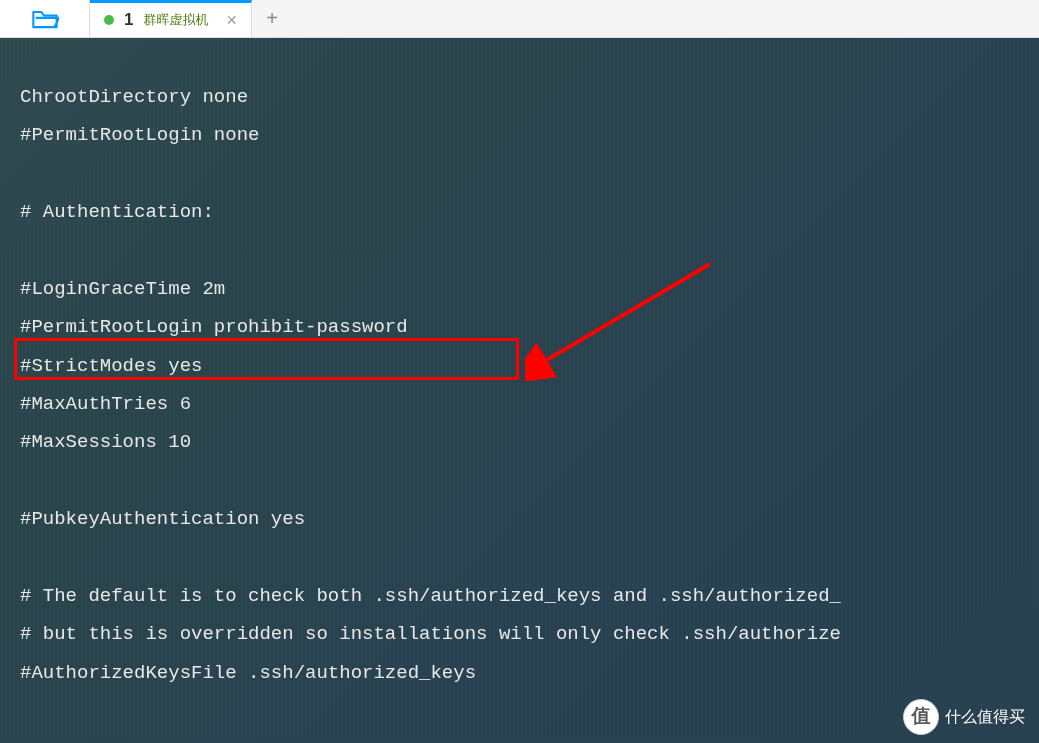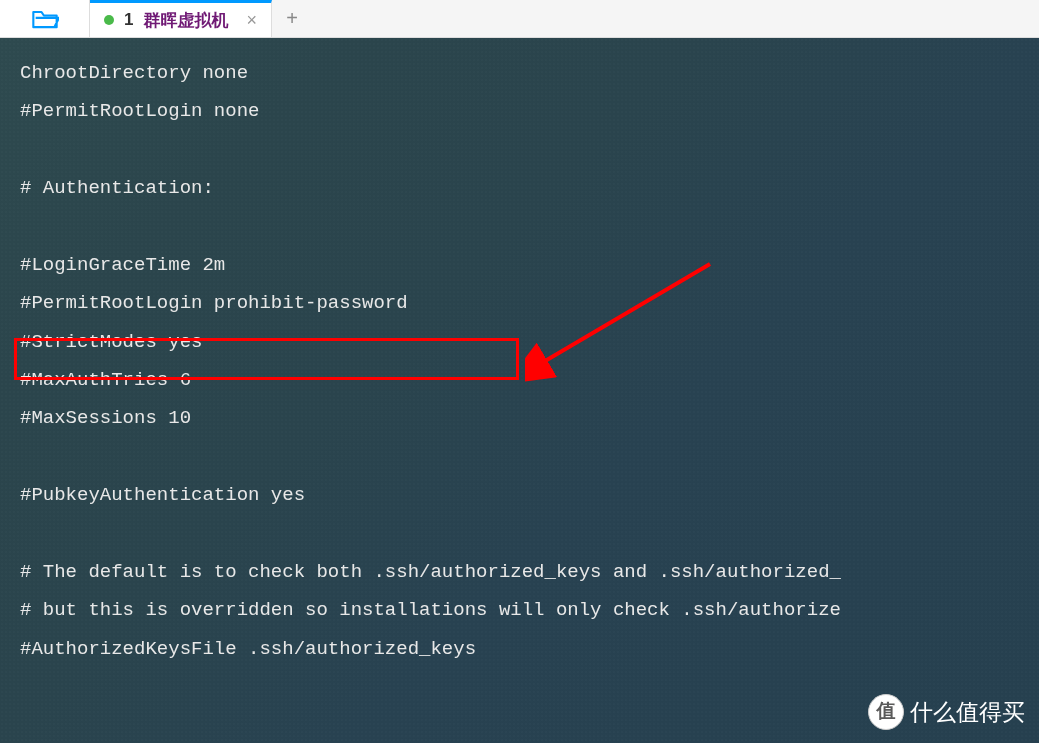--- a/index.html
+++ b/index.html
@@ -49,43 +49,43 @@
       height: 10px;
       border-radius: 50%;
       background: #4aba4a;
     }
     .tab-number {
       font-size: 17px;
       color: #333;
       font-weight: bold;
     }
     .tab-title {
-      font-size: 17px;
-      font-weight: bold;
-      color: #701a75;
+      font-size: 13px;
+      font-weight: normal;
+      color: #4d7c0f;
     }
     .tab-close {
       font-size: 18px;
       color: #999;
       margin-left: 8px;
       cursor: pointer;
     }
     .new-tab-btn {
       width: 40px;
       display: flex;
       align-items: center;
       justify-content: center;
       font-size: 20px;
       color: #888;
       cursor: pointer;
     }
     .editor {
       height: calc(743px - 38px);
       background: linear-gradient(135deg, #2e4a4f 0%, #2b454c 20%, #2a444d 40%, #284251 60%, #26404f 100%);
-      padding: 16px 20px 24px 20px;
+      padding: 40px 20px 24px 20px;
       position: relative;
       font-family: "Courier New", Consolas, monospace;
       font-size: 19px;
       color: #e8e8e8;
       line-height: 2.02;
       overflow: hidden;
     }
     .editor::before {
       content: "";
       position: absolute;
@@ -129,21 +129,21 @@
       border: 1px solid #ccc;
       display: flex;
       align-items: center;
       justify-content: center;
       color: #5a5a5a;
       font-size: 19px;
       font-weight: bold;
     }
     .watermark-text {
       color: #fff;
-      font-size: 23px;
+      font-size: 16px;
       font-family: "Microsoft YaHei", sans-serif;
     }
   </style>
 </head>
 <body>
 
 <div class="tab-bar">
   <div class="folder-btn">
     <svg viewBox="0 0 24 20" fill="none" stroke="#0099ff" stroke-width="1.8">
       <path d="M2 4 L2 17 L22 17 L22 7 L11 7 L9 4 Z M4 9 L24 9 L20 17" stroke-linejoin="round"></path>

